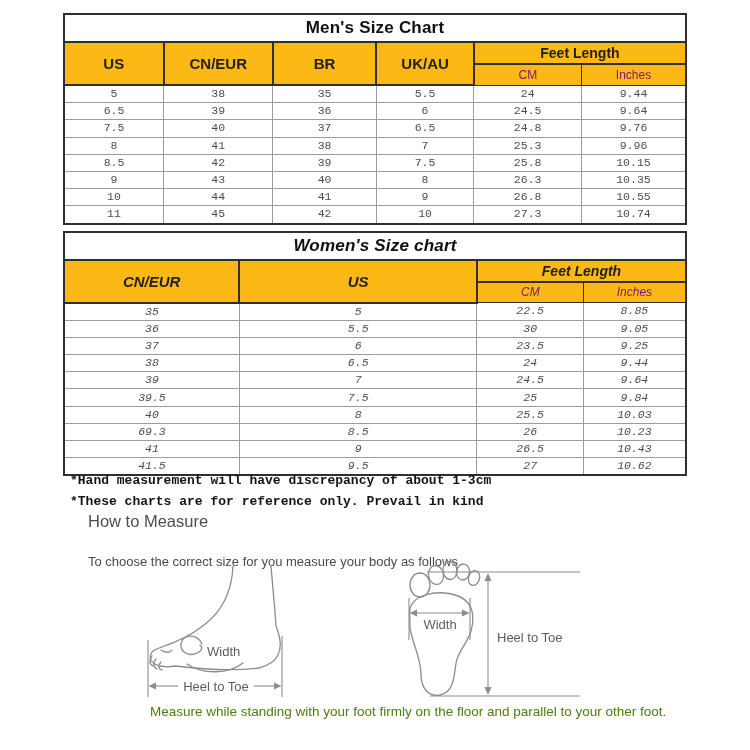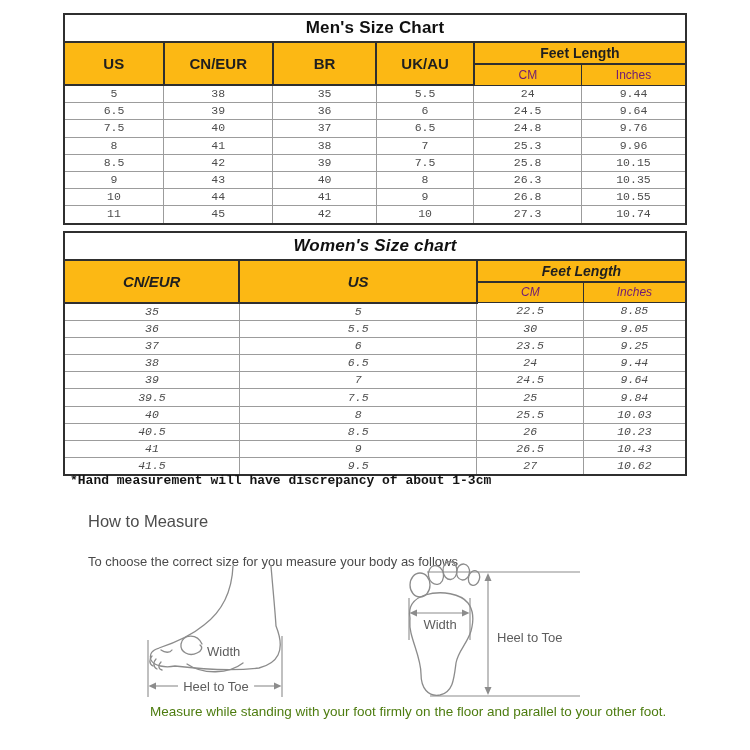--- a/index.html
+++ b/index.html
@@ -218,42 +218,42 @@
           <td>25</td>
           <td>9.84</td>
         </tr>
         <tr>
           <td>40</td>
           <td>8</td>
           <td>25.5</td>
           <td>10.03</td>
         </tr>
         <tr>
-          <td>40.5</td>
+          <td>69.3</td>
           <td>8.5</td>
           <td>26</td>
           <td>10.23</td>
         </tr>
         <tr>
           <td>41</td>
           <td>9</td>
           <td>26.5</td>
           <td>10.43</td>
         </tr>
         <tr>
           <td>41.5</td>
           <td>9.5</td>
           <td>27</td>
           <td>10.62</td>
         </tr>
       </tbody>
   </table>
 </div>
 
-<div class="notes"><div>*Hand measurement will have discrepancy of about 1-3cm</div></div>
+<div class="notes"><div>*Hand measurement will have discrepancy of about 1-3cm</div><div>*These charts are for reference only. Prevail in kind</div></div>
 
 <div class="howto-heading">How to Measure</div>
 <div class="howto-sub">To choose the correct size for you measure your body as follows</div>
 
 <div class="diagram" style="left:145px;top:556px;">
   <svg width="142" height="148" viewBox="0 0 142 148">
 
     <path class="sketch" d="M126,10 C128,34 130,54 131,70
       C135,80 137,91 133,99 C129,107 122,110 114,112
       C90,115 55,113 30,110 C20,112 9,110 6,104

